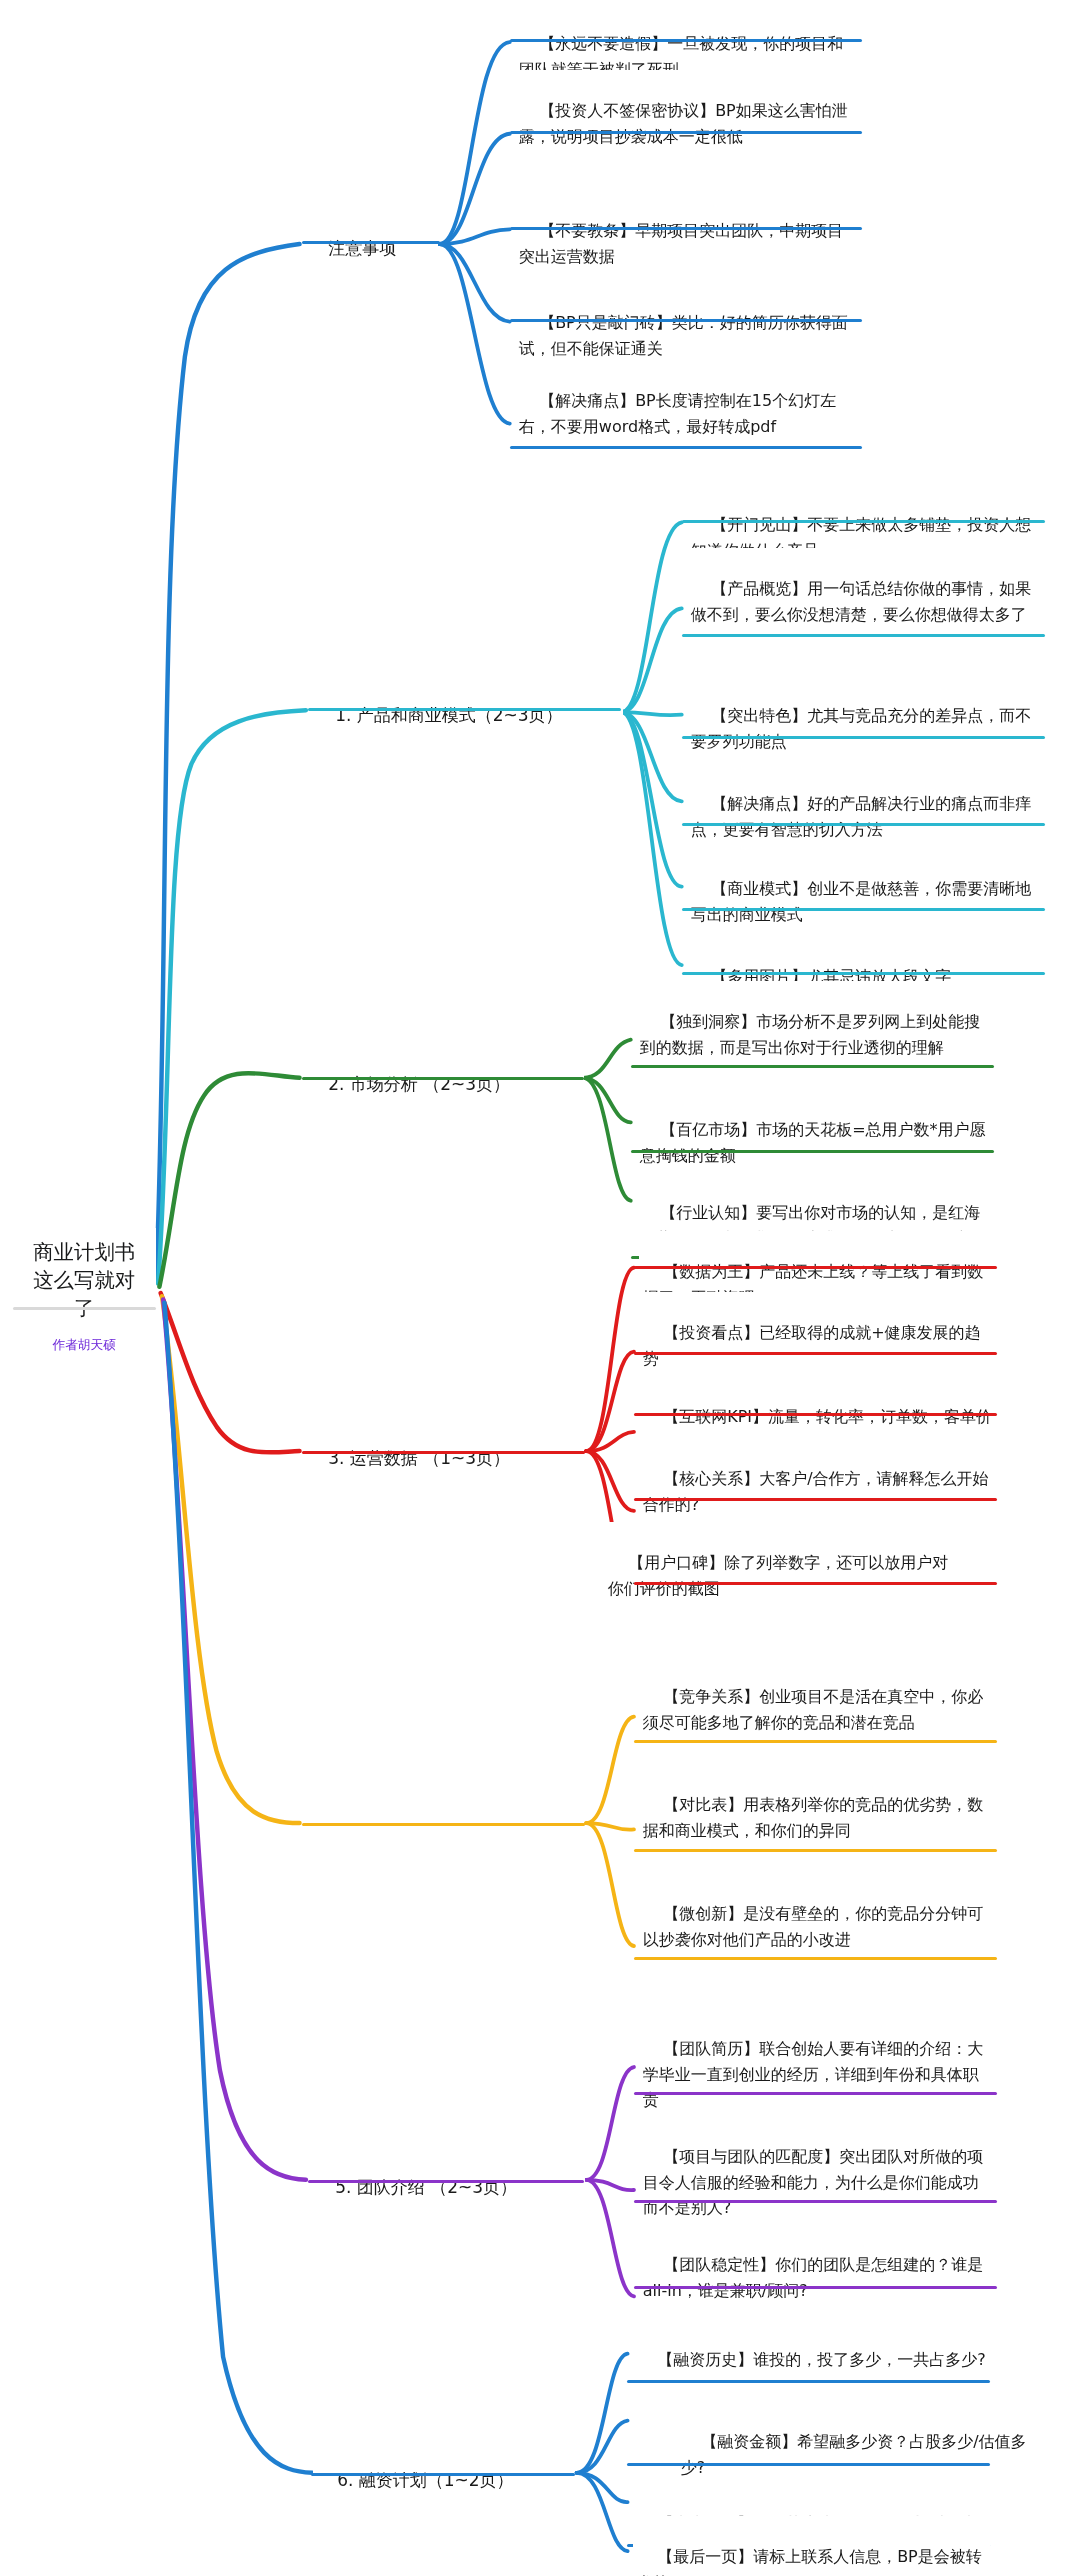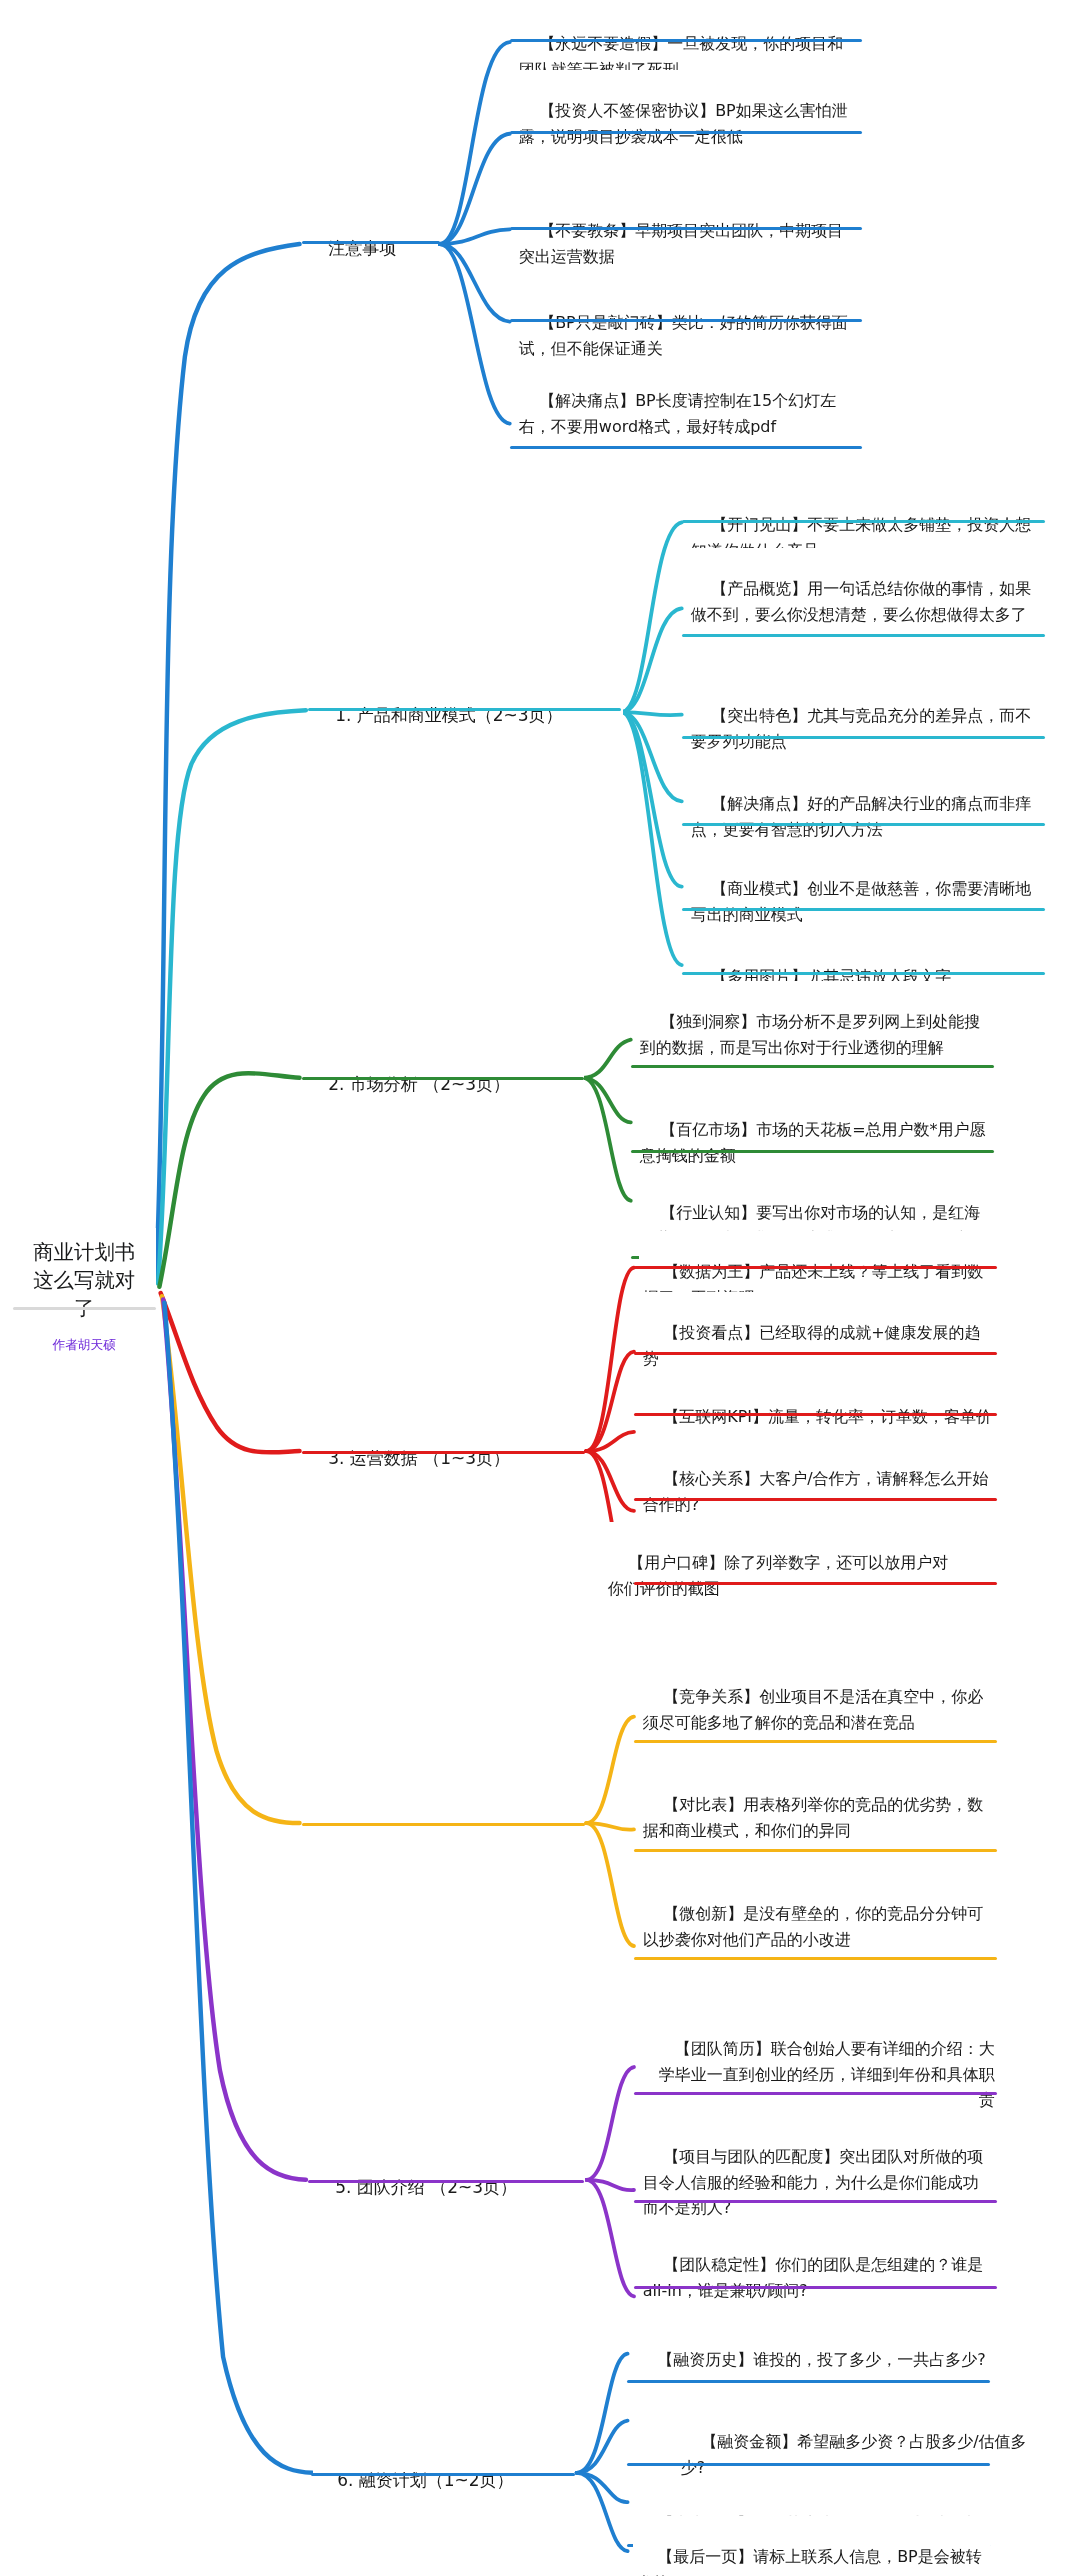--- a/index.html
+++ b/index.html
@@ -255,21 +255,21 @@
   <div class="node leaf" style="left:639px;top:1873px;width:357px;">
     <span>【微创新】是没有壁垒的，你的竞品分分钟可以抄袭你对他们产品的小改进</span>
   </div>
   <div class="underline" style="left:634px;top:1957px;width:363px;background:#f5b416;"></div>
 
   <div class="node branch" style="left:311px;top:2148px;width:274px;">
     <span>5. 团队介绍 （2~3页）</span>
   </div>
   <div class="underline" style="left:308px;top:2180px;width:276px;background:#8b34c9;"></div>
 
-  <div class="node leaf" style="left:639px;top:2008px;width:357px;text-align:right;">
+  <div class="node leaf" style="left:639px;top:2008px;width:357px;">
     <span>【团队简历】联合创始人要有详细的介绍：大学毕业一直到创业的经历，详细到年份和具体职责</span>
   </div>
   <div class="underline" style="left:634px;top:2092px;width:363px;background:#8b34c9;"></div>
 
   <div class="node leaf" style="left:639px;top:2116px;width:357px;">
     <span>【项目与团队的匹配度】突出团队对所做的项目令人信服的经验和能力，为什么是你们能成功而不是别人?</span>
   </div>
   <div class="underline" style="left:634px;top:2200px;width:363px;background:#8b34c9;"></div>
 
   <div class="node leaf" style="left:639px;top:2224px;width:357px;">

